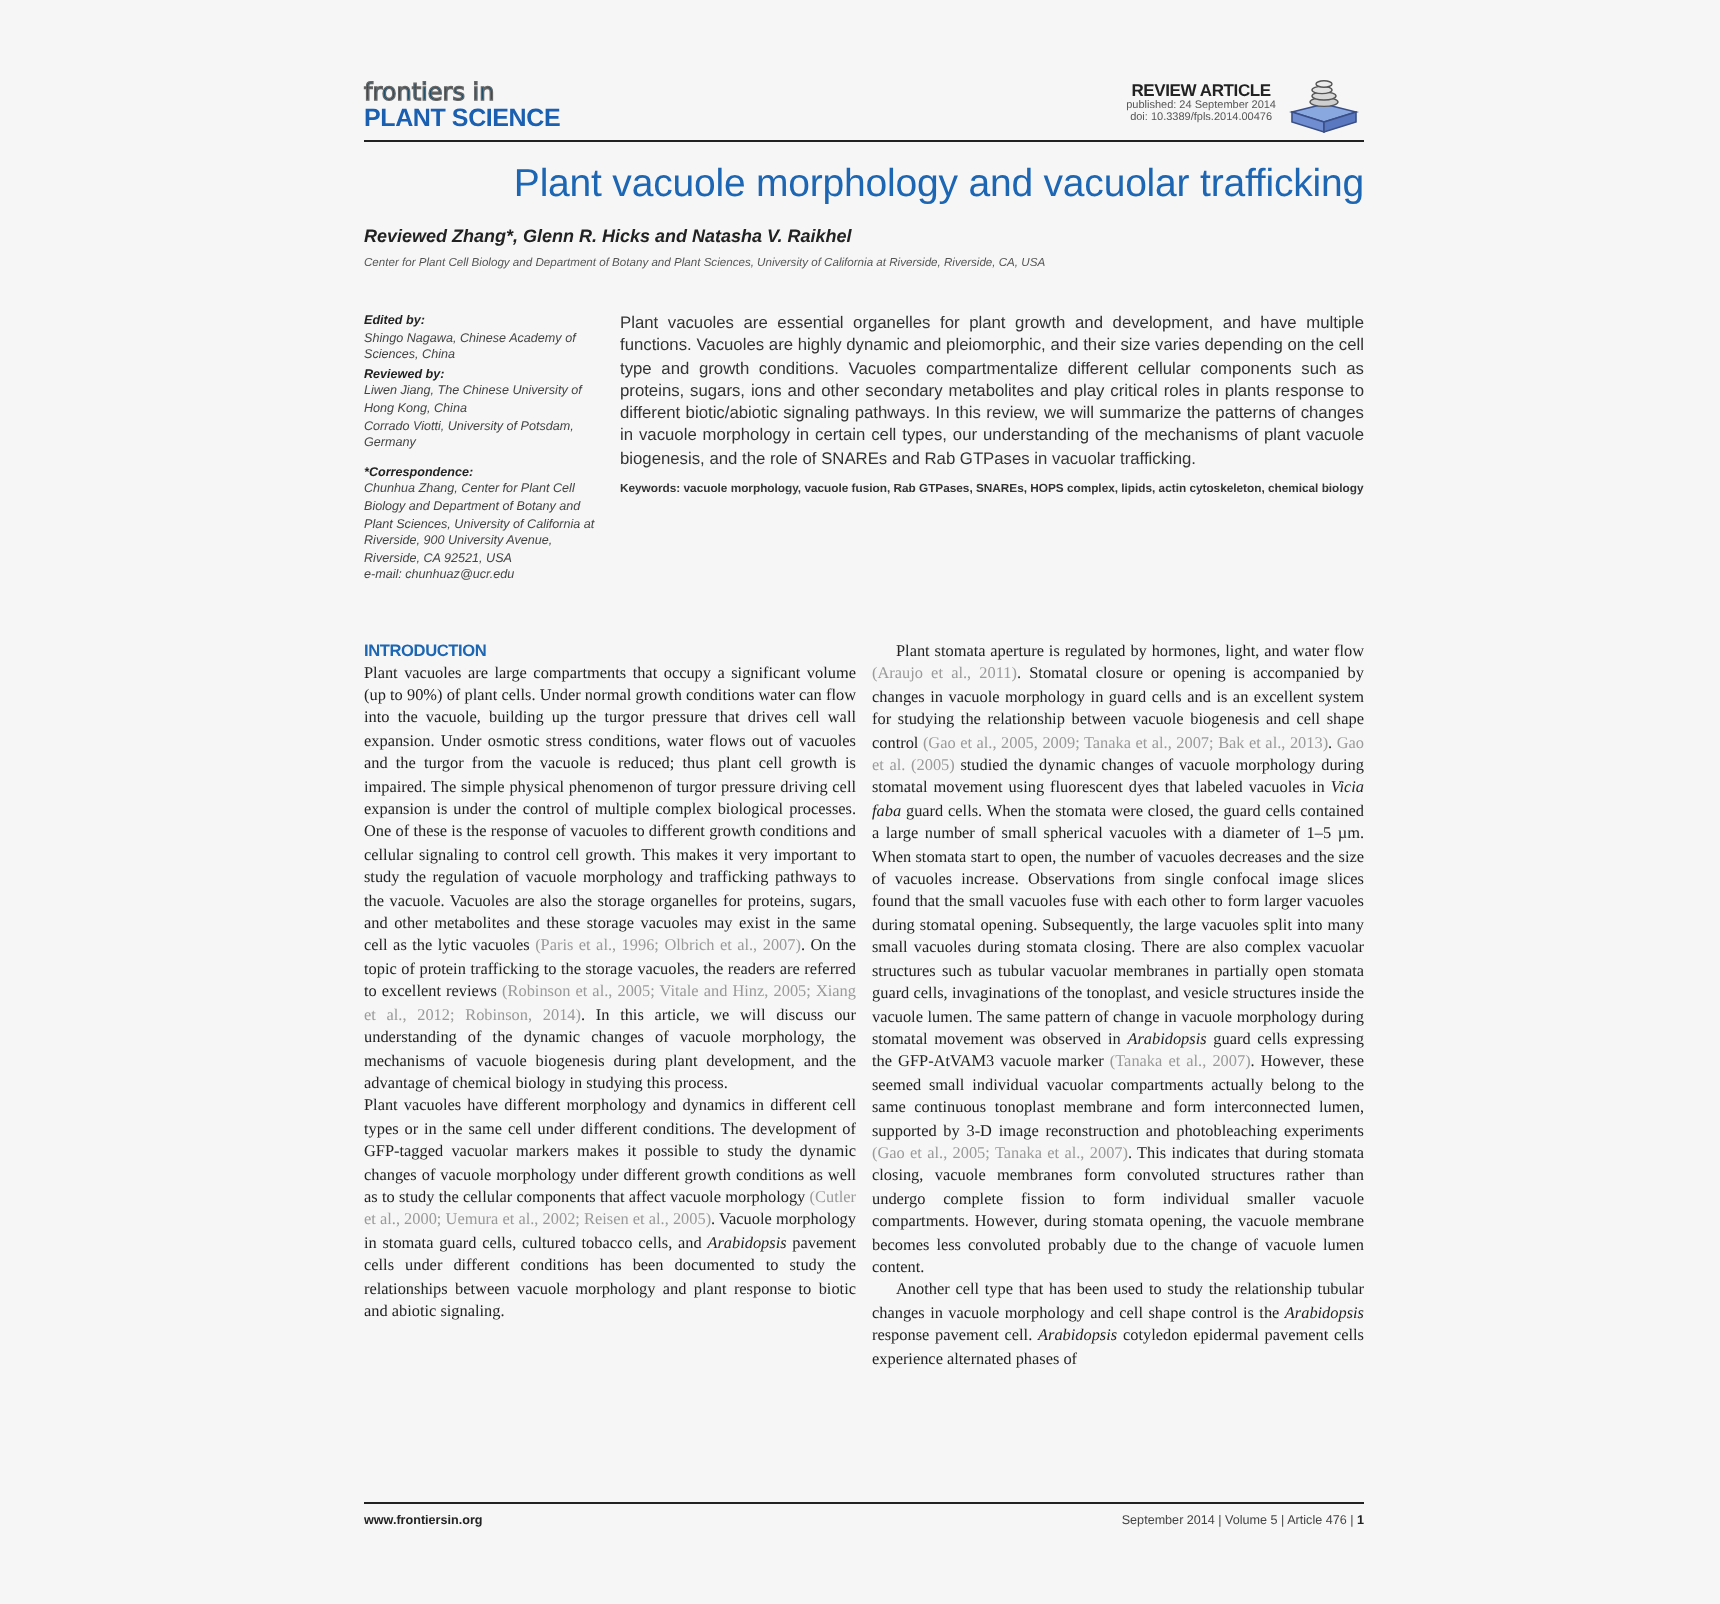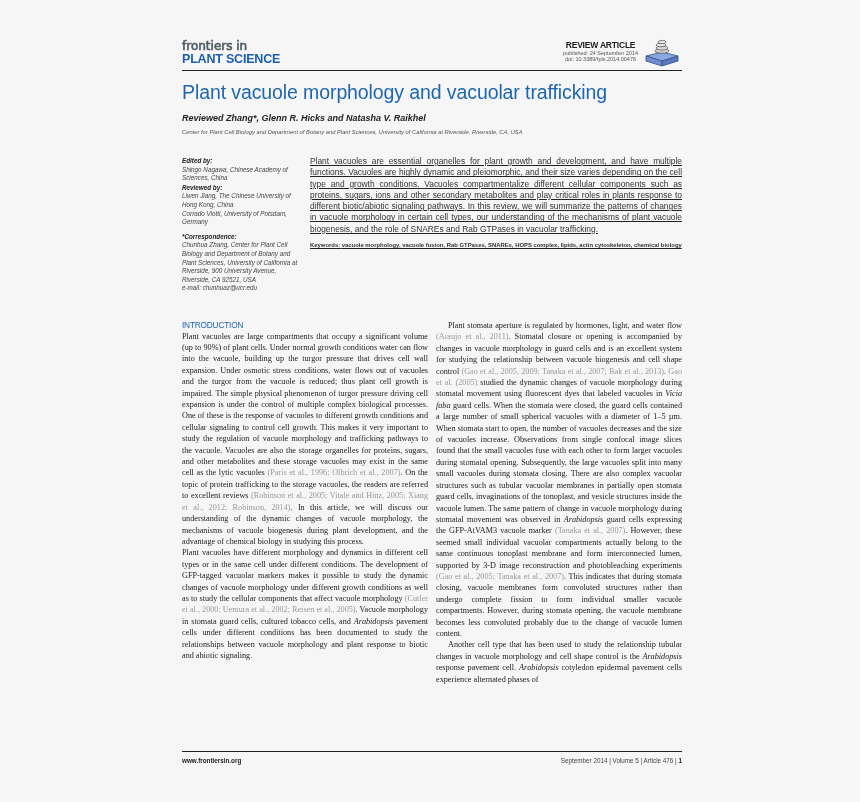--- a/index.html
+++ b/index.html
@@ -10,35 +10,35 @@
   .page { position: absolute; left: 182px; top: 38px; width: 500px; }
   .hdr { position: relative; height: 32px; border-bottom: 1.5px solid #222; }
   .journal { position: absolute; left: 0; top: 2px; line-height: 1; }
   .journal .top { font-family: "DejaVu Sans", sans-serif; font-size: 12px; color: #0c4a6e;
     -webkit-text-stroke: 0.7px #666; letter-spacing: 0px; }
   .journal .bot { font-weight: bold; font-size: 12.5px; color: #1b5fb0; margin-top: 1px; letter-spacing: -0.2px; }
   .meta { position: absolute; right: 44px; top: 3px; text-align: center; line-height: 1.1; }
   .meta .type { font-weight: bold; font-size: 8.5px; letter-spacing: -0.2px; }
   .meta .small { font-size: 5.5px; color: #555; }
   .logo { position: absolute; right: 2px; top: 1px; width: 36px; height: 28px; }
-  .title { margin-top: 10px; font-size: 19.5px; color: #1d66b3; letter-spacing: -0.1px; }
+  .title { margin-top: 10px; font-size: 19.5px; color: #1d66b3; letter-spacing: -0.1px; text-align: right; }
   .authors { margin-top: 9px; font-size: 9px; font-weight: bold; font-style: italic; }
   .affil { margin-top: 6px; font-size: 5.8px; font-style: italic; color: #555; }
   .front { position: relative; margin-top: 21px; height: 150px; }
   .side { position: absolute; left: 0; top: 0; width: 120px; font-size: 6.3px; line-height: 8.6px; color: #444; font-style: italic; }
   .side .lab { font-weight: bold; color: #222; margin-top: 1px; }
   .side .gap { height: 5px; }
-  .abstract { position: absolute; left: 128px; top: 0; width: 372px; text-decoration: underline; }
+  .abstract { position: absolute; left: 128px; top: 0; width: 372px; }
   .abstract .txt { font-size: 8.4px; line-height: 11.3px; text-align: justify; color: #333; }
   .abstract .kw { margin-top: 6px; font-size: 5.9px; line-height: 8.6px; font-weight: bold; color: #333; }
   .cols { position: absolute; left: 0; top: 282px; width: 500px; }
   .col { position: absolute; top: 0; width: 246px; font-family: "Liberation Serif", serif; font-size: 8.2px; line-height: 11.4px; text-align: justify; color: #222; }
   .col.left { left: 0; }
   .col.right { left: 254px; }
-  .sec { font-family: "Liberation Sans", sans-serif; font-weight: normal; color: #1d66b3; font-size: 8.3px; line-height: 10.6px; letter-spacing: -0.2px; }
+  .sec { font-family: "Liberation Sans", sans-serif; font-weight: bold; color: #1d66b3; font-size: 8.3px; line-height: 10.6px; letter-spacing: -0.2px; }
   .sec.mt { margin-top: 12px; }
   .ref { color: #9a9a9a; }
   .indent { text-indent: 12px; }
   .foot { position: absolute; left: 0; top: 713px; width: 500px; border-top: 1.5px solid #222; padding-top: 5px; font-size: 6.3px; }
   .foot .url { font-weight: bold; }
   .foot .info { position: absolute; right: 0; top: 5px; color: #444; }
   .foot .info b { color: #222; }
 </style>
 </head>
 <body>

